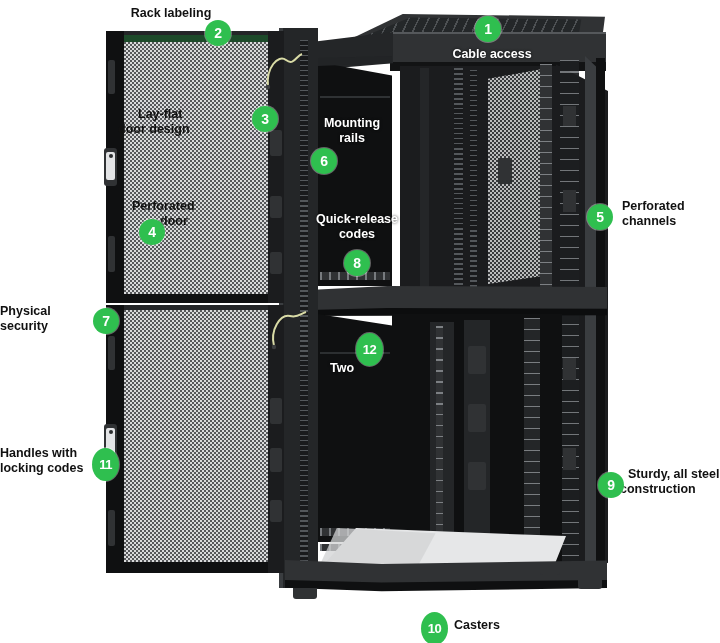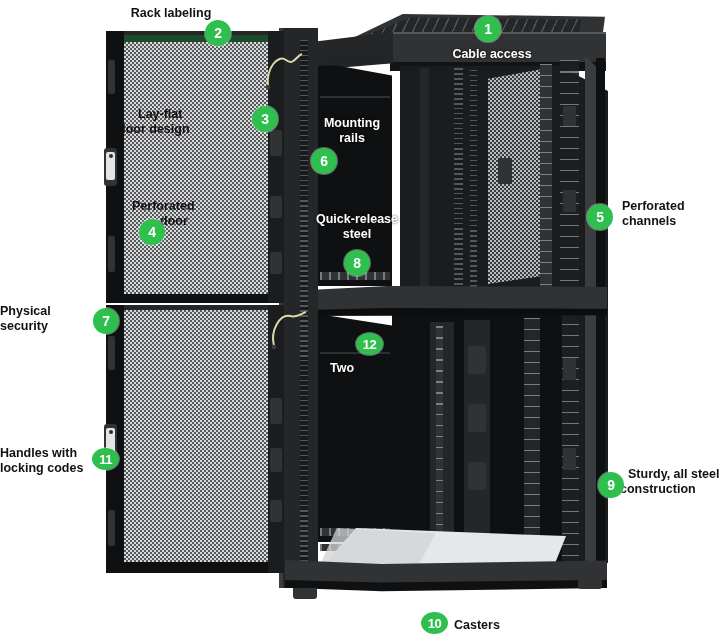--- a/index.html
+++ b/index.html
@@ -7,21 +7,21 @@
   #stage{position:relative;width:720px;height:643px;background:#ffffff;overflow:hidden;}
 
   
   .badge{
     position:absolute;width:26px;height:26px;border-radius:50%;
     background:#2fbf4f;color:#ffffff;font-size:14px;font-weight:bold;
     display:flex;align-items:center;justify-content:center;
     letter-spacing:-0.5px;z-index:60;
     box-shadow:0 0 0 1px rgba(255,255,255,.35);
   }
-  .badge.w2{width:27px;height:22px;font-size:13px;}
+  .badge.w2{width:27px;height:33px;font-size:13px;}
 
   
   .lbl{position:absolute;font-size:12.5px;font-weight:bold;line-height:14px;z-index:59;color:#111111;}
   .lbl.white{color:#ffffff;text-shadow:0 0 3px rgba(0,0,0,.8);}
   .lbl.r{}
   .lbl.c{text-align:center;}
   .lbl.l{text-align:left;}
 
   
   #art{position:absolute;inset:0;}
@@ -219,21 +219,21 @@
 
   <div class="lbl c white" style="left:306px;top:116px;width:92px;">Mounting</div>
   <div class="lbl c white" style="left:306px;top:131px;width:92px;">rails</div>
   <div class="badge" style="left:311px;top:148px;">6</div>
 
   <div class="lbl l" style="left:132px;top:199px;width:120px;">Perforated</div>
   <div class="lbl l" style="left:160px;top:214px;width:120px;">door</div>
   <div class="badge" style="left:139px;top:219px;">4</div>
 
   <div class="lbl c white" style="left:300px;top:212px;width:114px;">Quick-release</div>
-  <div class="lbl c white" style="left:300px;top:227px;width:114px;">steel</div>
+  <div class="lbl c white" style="left:300px;top:227px;width:114px;">codes</div>
   <div class="badge" style="left:344px;top:250px;">8</div>
 
   <div class="badge" style="left:587px;top:204px;">5</div>
   <div class="lbl l" style="left:622px;top:199px;width:96px;">Perforated</div>
   <div class="lbl l" style="left:622px;top:214px;width:96px;">channels</div>
 
   <div class="lbl r" style="left:0px;top:304px;width:88px;">Physical</div>
   <div class="lbl r" style="left:0px;top:319px;width:88px;">security</div>
   <div class="badge" style="left:93px;top:308px;">7</div>
 

